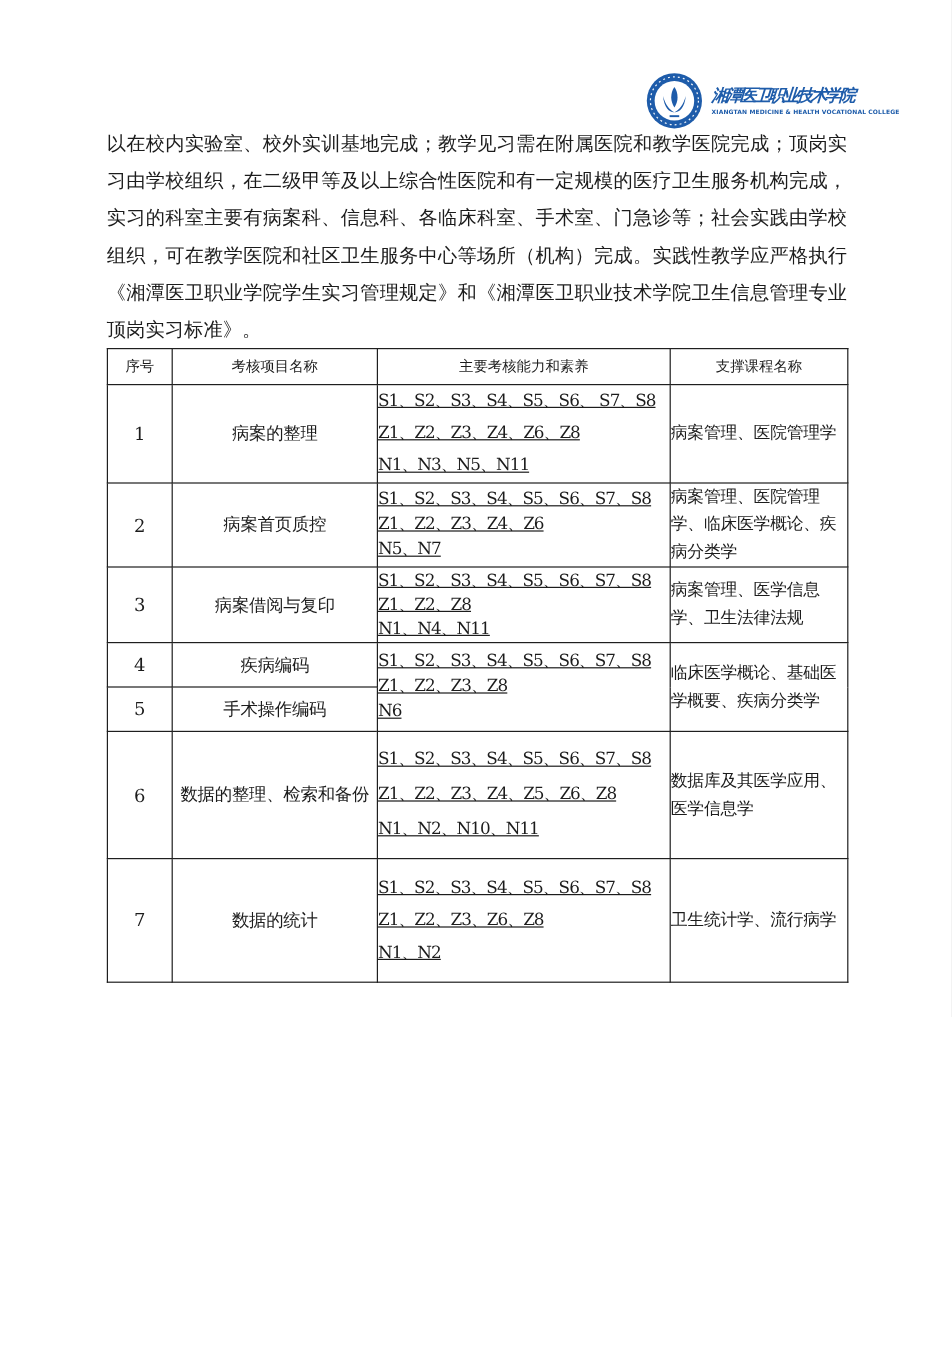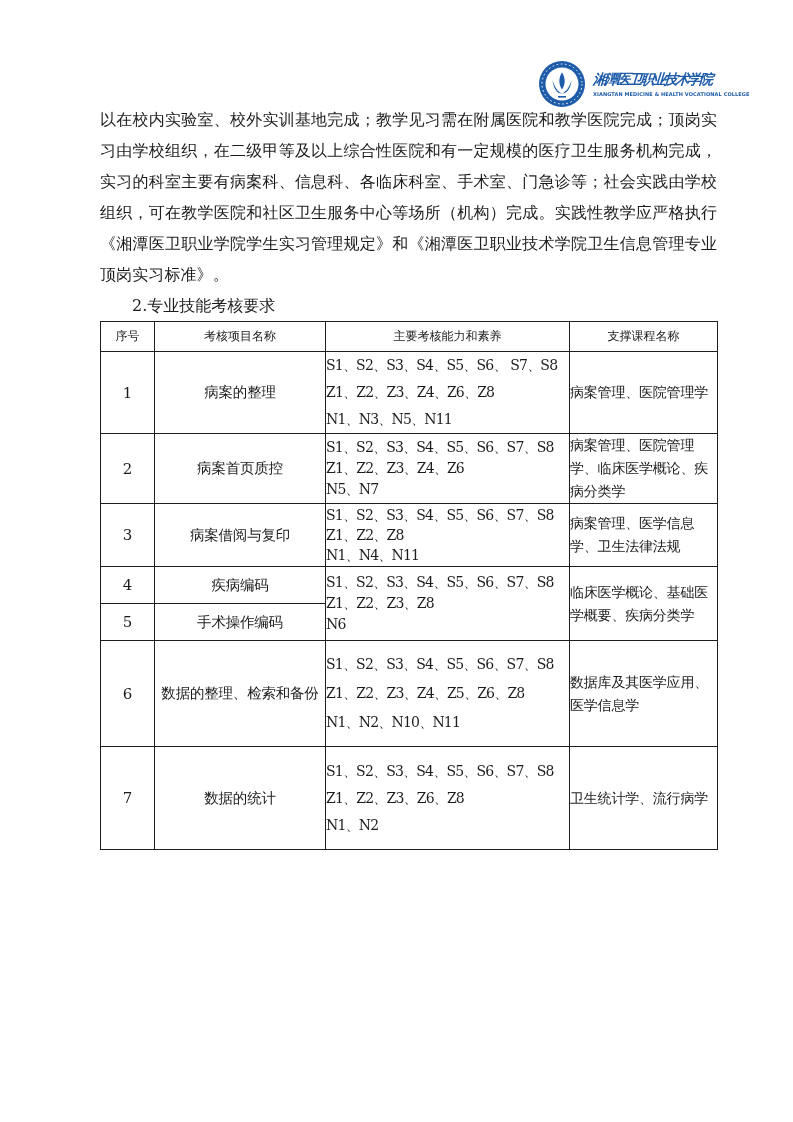--- a/index.html
+++ b/index.html
@@ -23,40 +23,40 @@
     font-size:14px; font-weight:bold; font-style:italic;
     letter-spacing:-2.2px; white-space:nowrap;
     transform:skewX(-4deg);
   }
   .logo-en {
     font-size:5px; font-weight:bold; letter-spacing:0.1px;
     white-space:nowrap; margin-top:2px;
     font-family:"DejaVu Sans","Liberation Sans",sans-serif;
   }
   
-  .content { position:absolute; top:104px; left:100px; width:617px; }
+  .content { position:absolute; top:104px; left:89px; width:617px; }
   .body-par {
     margin:0; font-size:16px; line-height:31px;
     text-align:justify; letter-spacing:0.1px;
   }
   .section-line { margin:0; padding-left:32px; font-size:16px; line-height:31px; }
   .tbl-title { text-align:center; font-size:16px; line-height:30px; margin:1px 0 8px 0; }
   
   table.skills {
     border-collapse:collapse; table-layout:fixed;
     width:617px; font-size:15px;
   }
   table.skills th, table.skills td {
     border:1.5px solid #1f1f1f; font-weight:normal;
     vertical-align:middle; padding:0;
   }
   th.hcell { height:29px; text-align:center; font-size:12px;font-family:Liberation Mono, monospace; }
   td.c-no { text-align:center; }
   td.c-project { text-align:center; font-size:14.5px; letter-spacing:-0.2px; }
-  td.c-ability { text-align:left; padding-left:13px; font-size:14px; letter-spacing:-0.8px; }
+  td.c-ability { text-align:left; padding-left:13px; font-size:14px; letter-spacing:-0.8px;text-decoration:underline; }
   td.c-ability .aline { white-space:nowrap; }
   td.c-course { text-align:left; padding:0 3px; font-size:14px; line-height:23px; letter-spacing:-0.2px; }
   tr.row-1 { height:82px; }  tr.row-1 .aline { line-height:27px; }
   tr.row-2 { height:68px; }  tr.row-2 .aline { line-height:21px; }
   tr.row-3 { height:63px; }  tr.row-3 .aline { line-height:20px; }
   tr.row-4 { height:37px; }  tr.row-4 .aline { line-height:21px; }
   tr.row-5 { height:37px; }
   tr.row-6 { height:106px; } tr.row-6 .aline { line-height:29px; }
   tr.row-7 { height:103px; } tr.row-7 .aline { line-height:27px; }
   
@@ -81,21 +81,20 @@
     <div class="logo-text">
       <div class="logo-zh" style="color:#1e5caa">湘潭医卫职业技术学院</div>
       <div class="logo-en" style="color:#1e5caa">XIANGTAN MEDICINE &amp; HEALTH VOCATIONAL COLLEGE</div>
     </div>
   </div>
 
   <div class="content">
 
     <p class="body-par">以在校内实验室、校外实训基地完成；教学见习需在附属医院和教学医院完成；顶岗实习由学校组织，在二级甲等及以上综合性医院和有一定规模的医疗卫生服务机构完成，实习的科室主要有病案科、信息科、各临床科室、手术室、门急诊等；社会实践由学校组织，可在教学医院和社区卫生服务中心等场所（机构）完成。实践性教学应严格执行《湘潭医卫职业学院学生实习管理规定》和《湘潭医卫职业技术学院卫生信息管理专业顶岗实习标准》。</p>
 
-    <p class="section-line">2.专业技能考核要求</p>
 
 
     <table class="skills">
       <colgroup>
         <col style="width:54px">
           <col style="width:171px">
           <col style="width:244px">
           <col style="width:148px">
       </colgroup>
       <thead>

